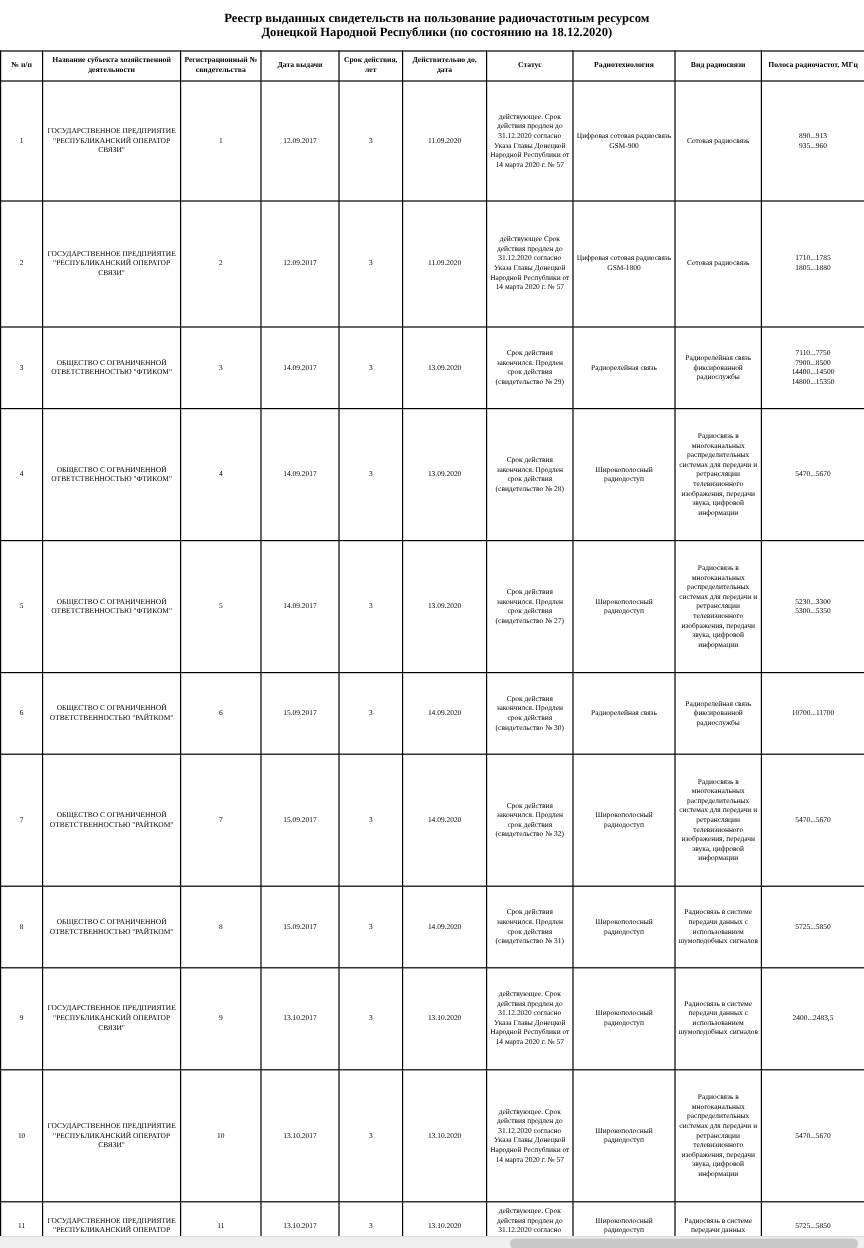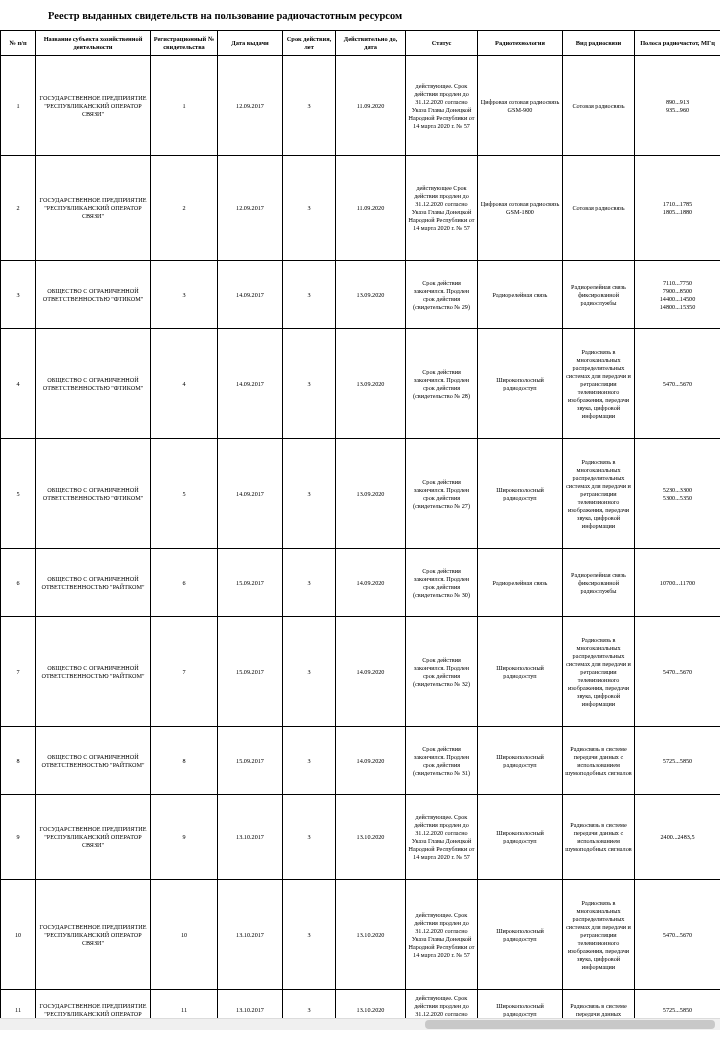--- a/index.html
+++ b/index.html
@@ -14,20 +14,21 @@
   }
   .page {
     width: 720px;
     position: relative;
     box-sizing: border-box;
     padding: 0;
     background: #fff;
     overflow: hidden;
   }
   .doc-title {
+    text-align: center;
     font-weight: bold;
     font-size: 10.5px;
     line-height: 12px;
     padding: 10px 40px 8px 48px;
   }
   .doc-title .line2 { display: block; }
 
   table.registry {
     border-collapse: collapse;
     table-layout: fixed;
@@ -90,20 +91,21 @@
     border-radius: 4px;
   }
 </style>
 </head>
 <body>
 
 <div class="page">
 
   <div class="doc-title">
     <span>Реестр выданных свидетельств на пользование радиочастотным ресурсом</span>
+    <span class="line2">Донецкой Народной Республики (по состоянию на 18.12.2020)</span>
   </div>
 
   <table class="registry">
     <colgroup>
       <col class="c0">
         <col class="c1">
         <col class="c2">
         <col class="c3">
         <col class="c4">
       <col class="c5">

